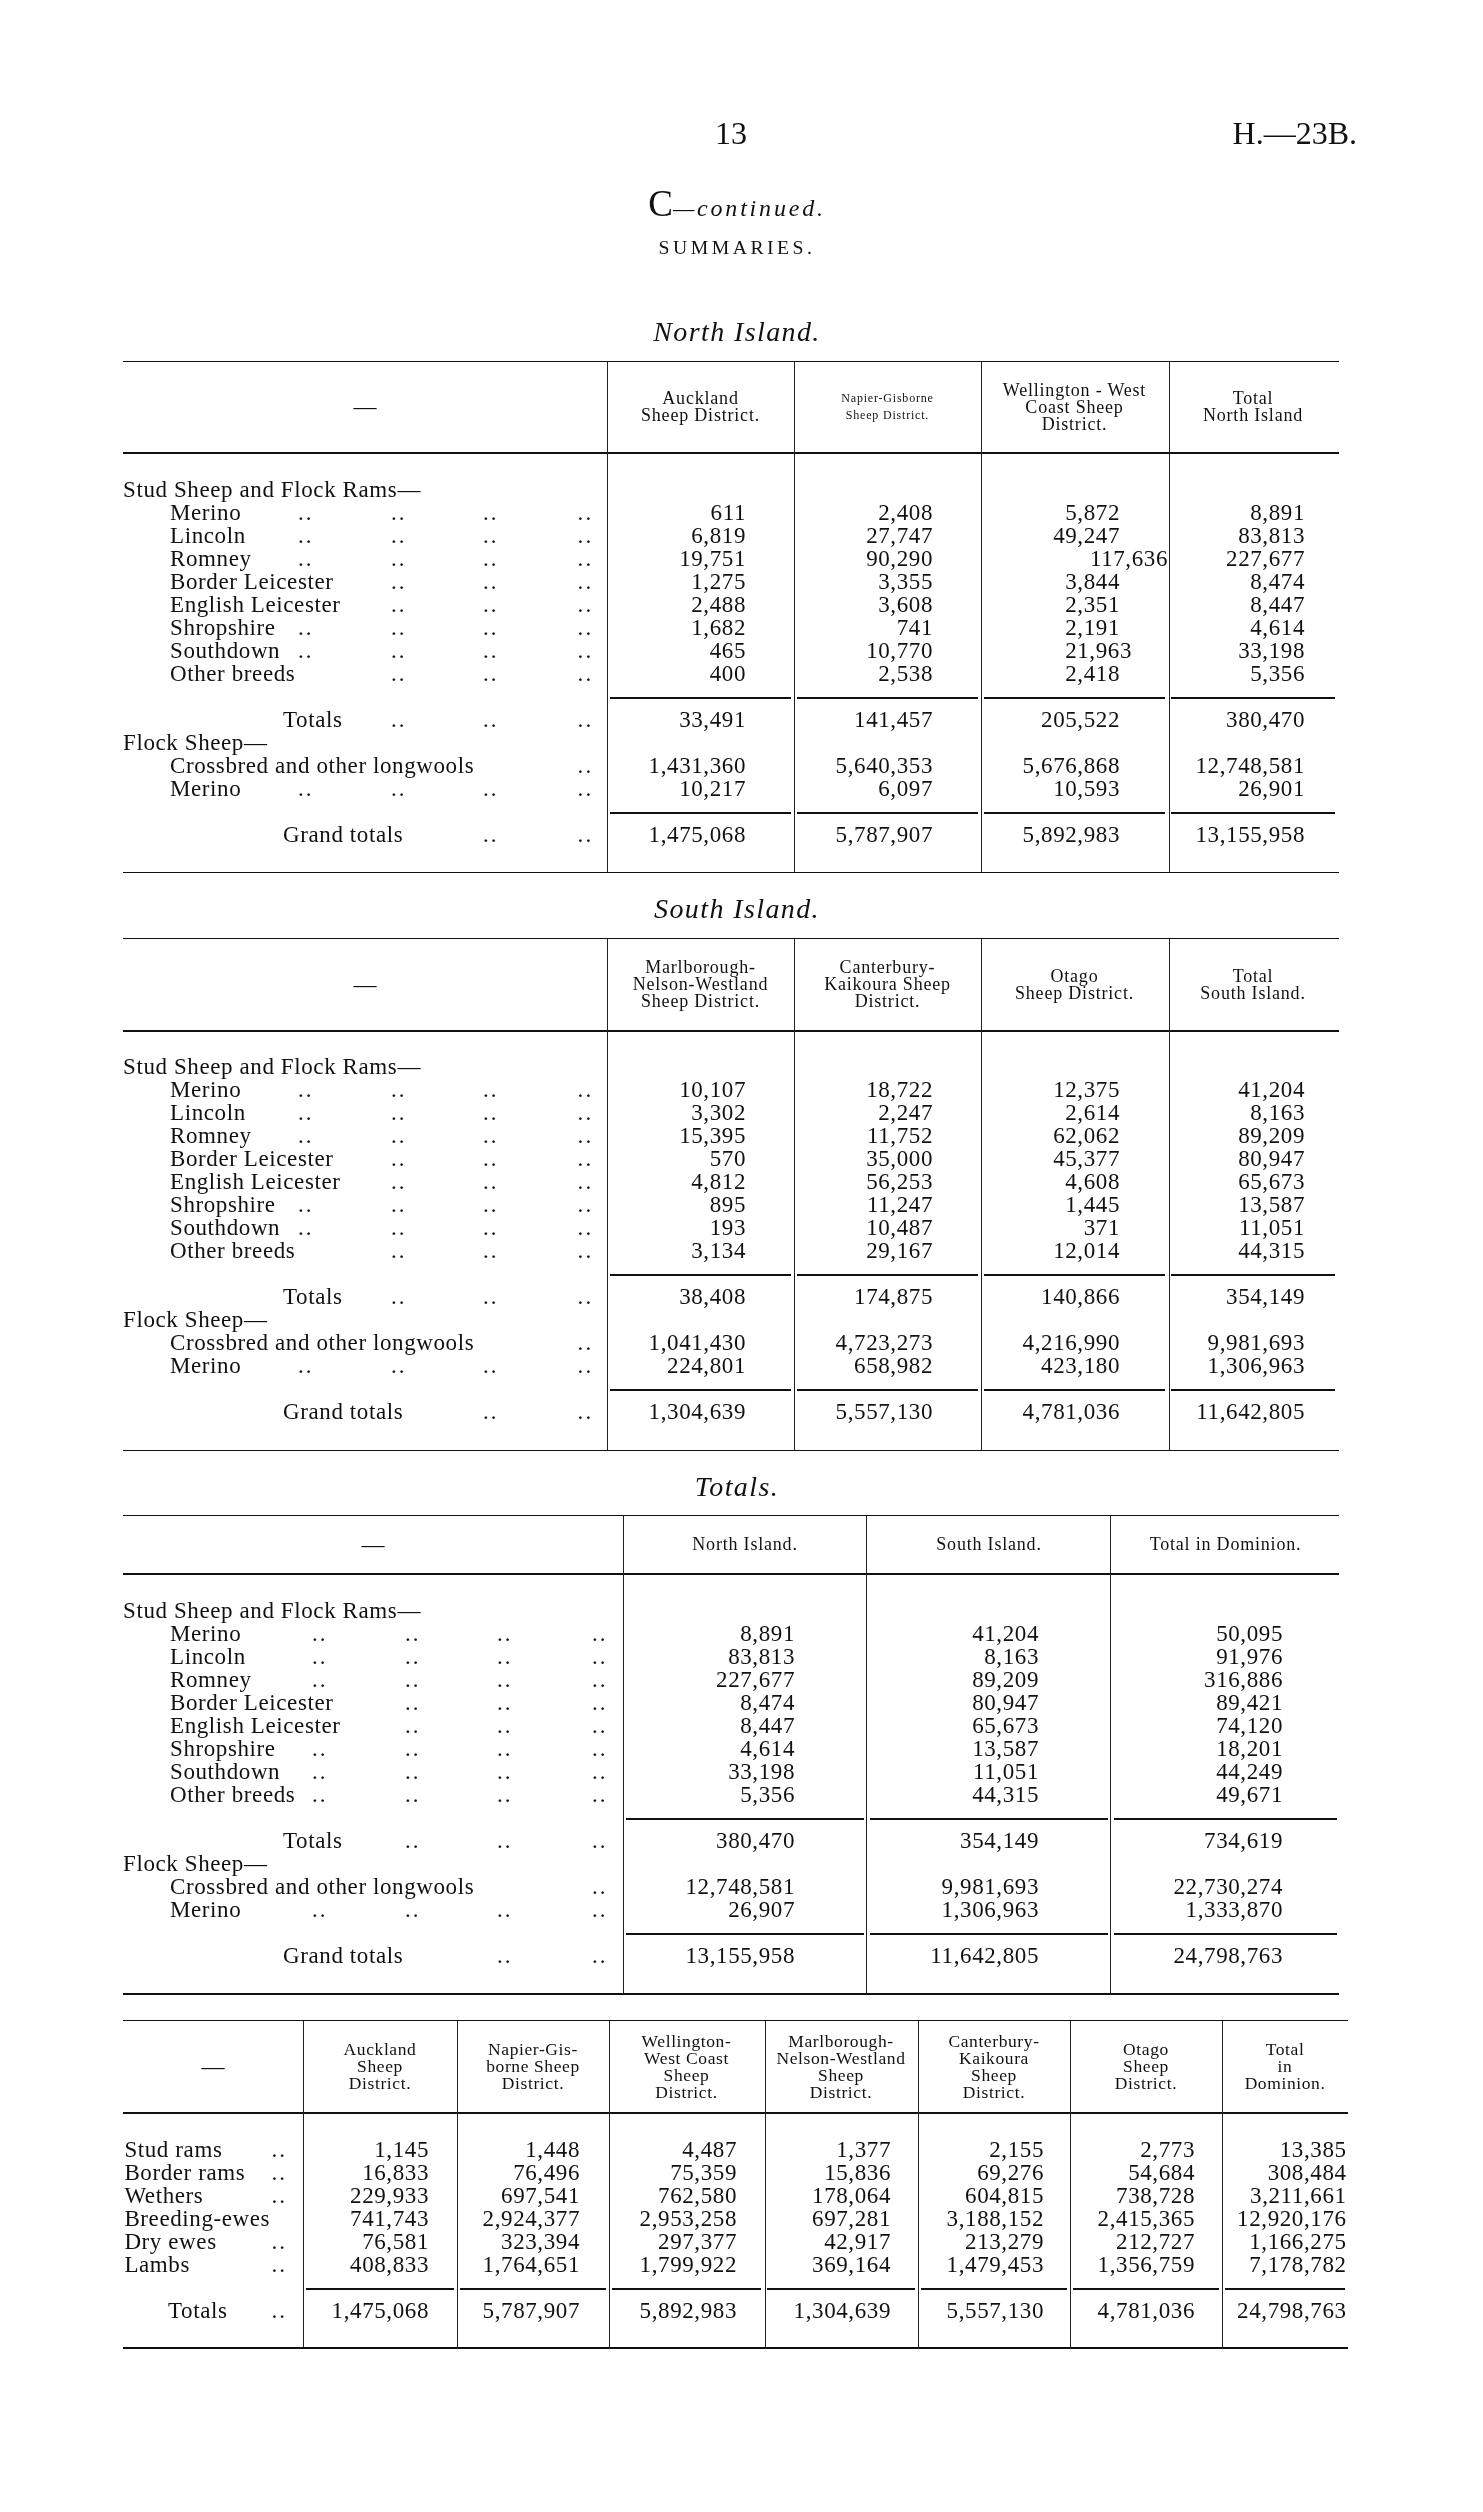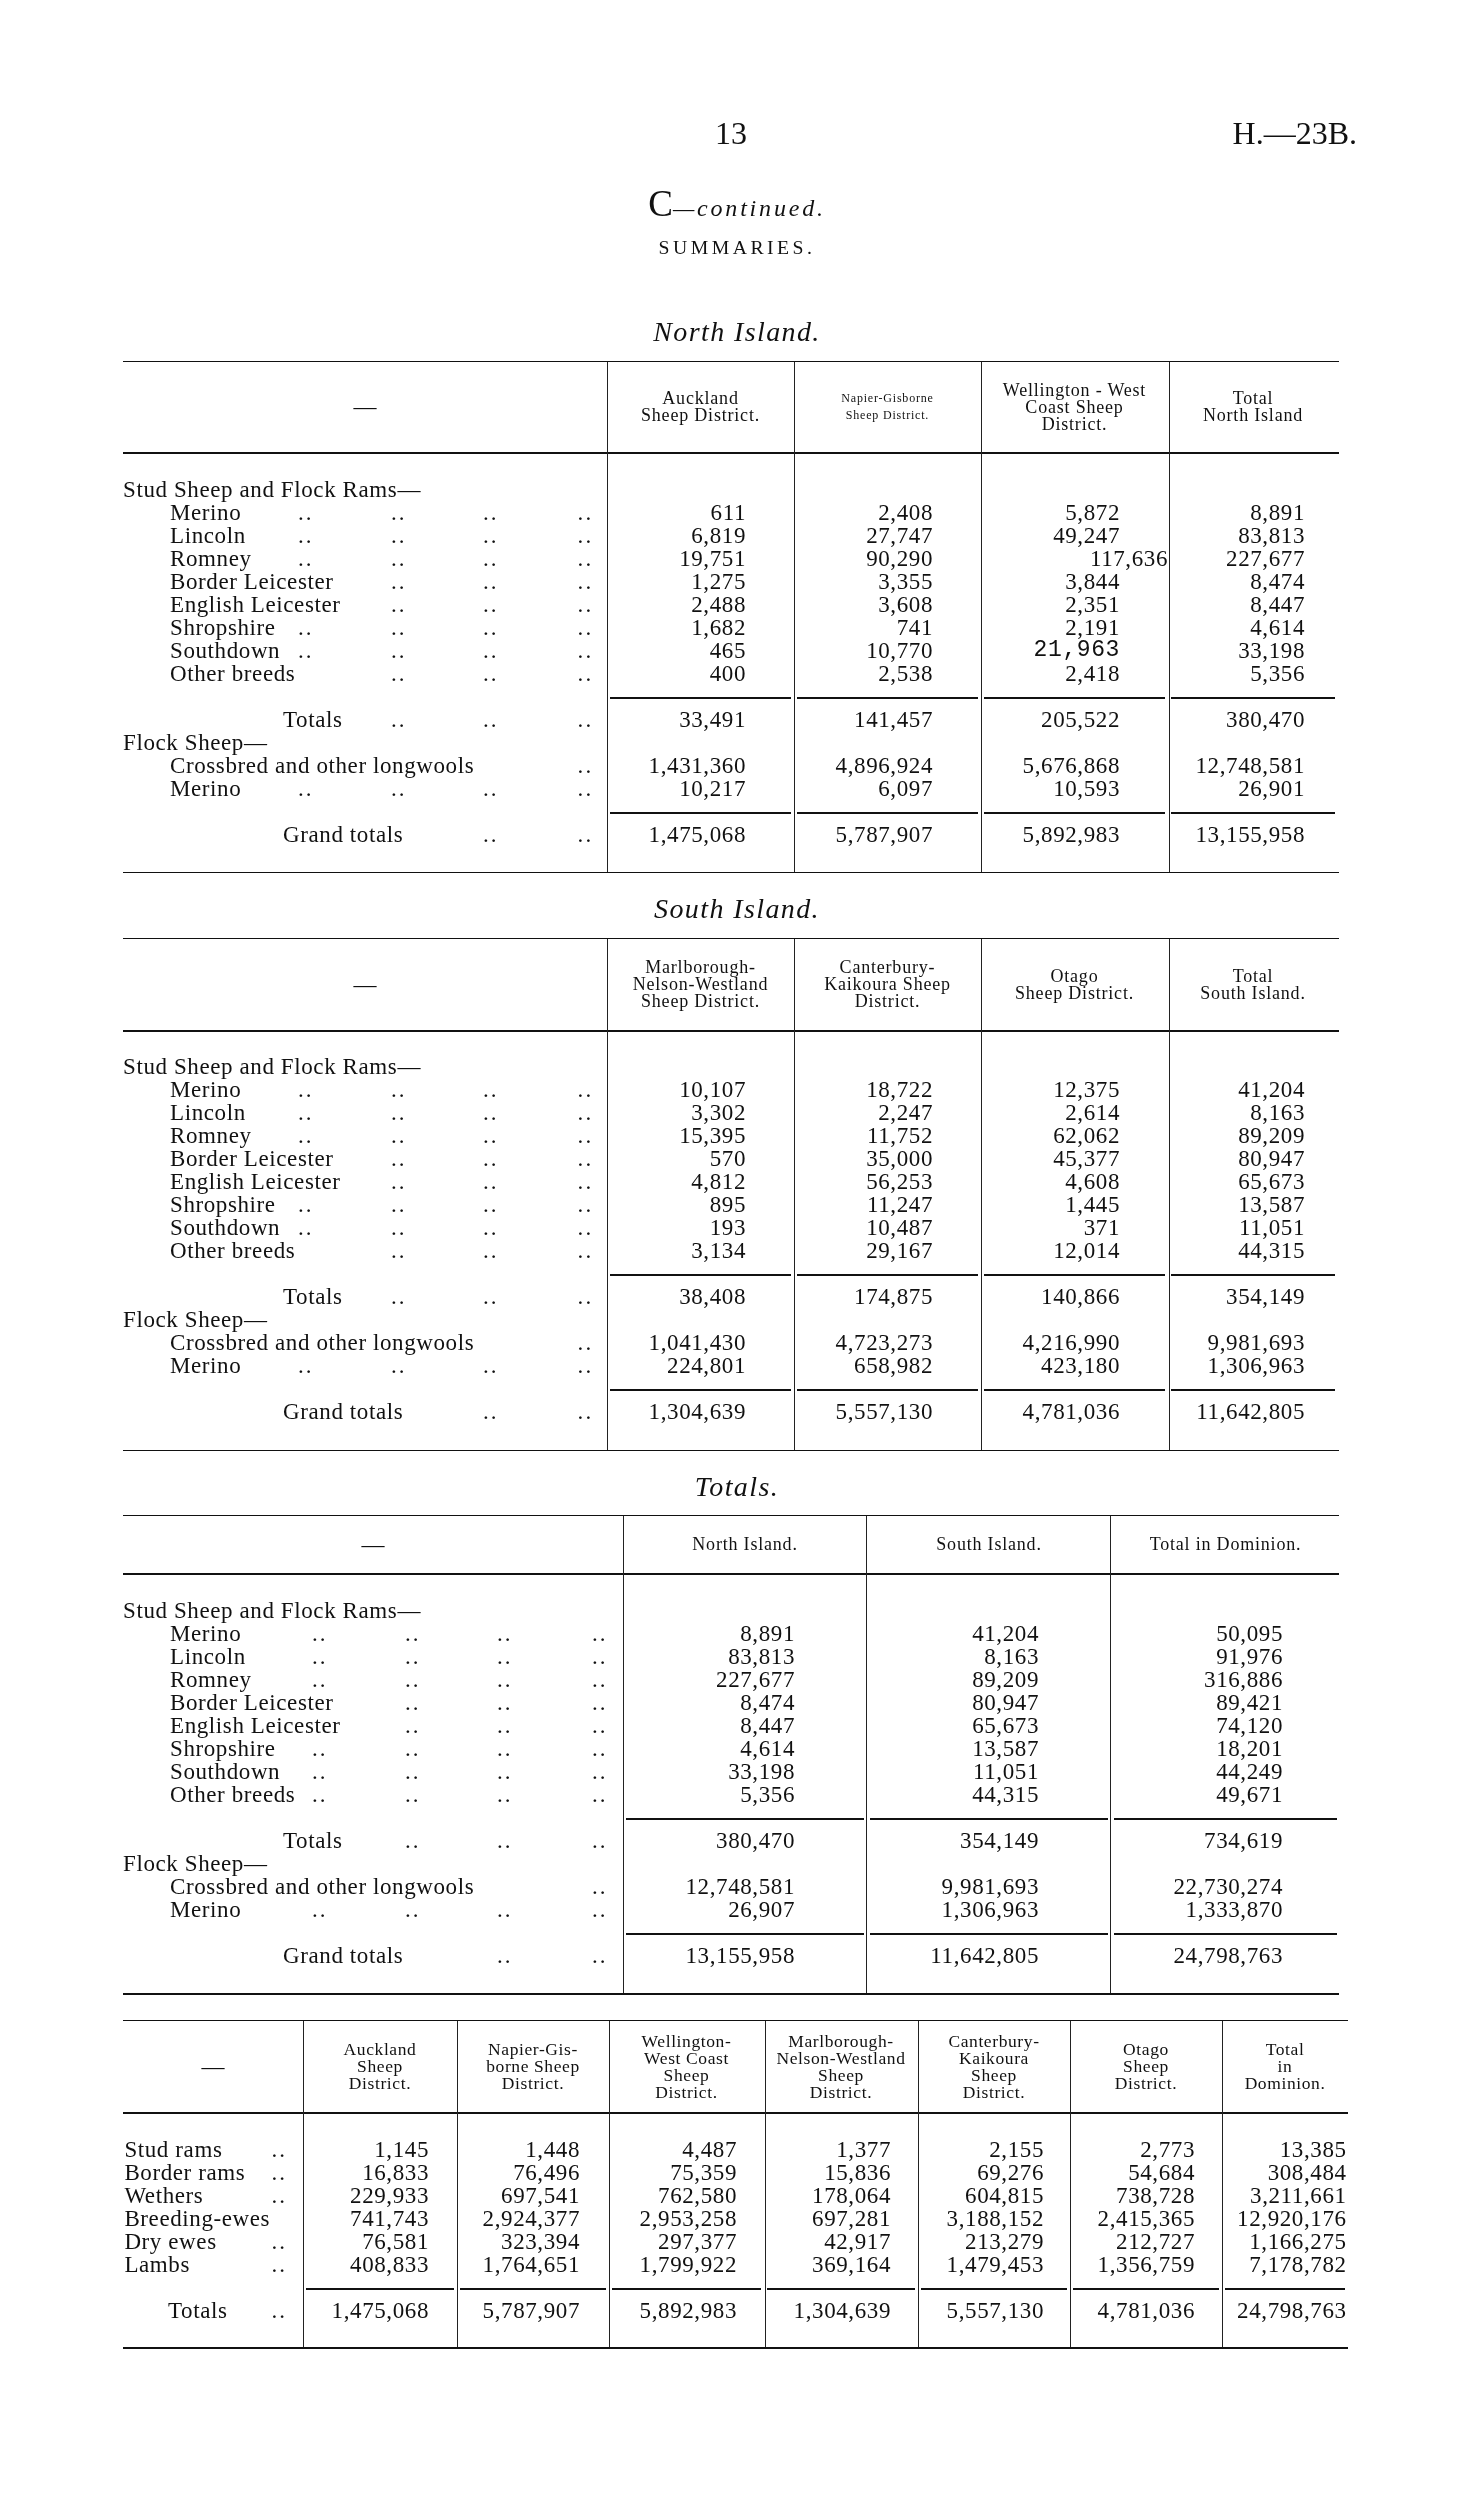--- a/index.html
+++ b/index.html
@@ -162,21 +162,21 @@
         <div class="tr item" style="grid-template-columns: 484px 187px 187px 187px 170px;">
           <div class="td label-cell">
             <span class="lbl" style="left: 47px;">Southdown</span>
             <span class="dots" style="right: 15.4px;">..</span>
             <span class="dots" style="right: 110px;">..</span>
             <span class="dots" style="right: 202px;">..</span>
             <span class="dots" style="right: 295px;">..</span>
           </div>
           <div class="td num" style="padding-right: 48px;">465</div>
           <div class="td num" style="padding-right: 48px;">10,770</div>
-          <div class="td num" style="padding-right: 48px; font-family: Liberation Mono, monospace;">21,963</div>
+          <div class="td num" style="padding-right: 36px;">21,963</div>
           <div class="td num" style="padding-right: 33px;">33,198</div>
         </div>
         <div class="tr item" style="grid-template-columns: 484px 187px 187px 187px 170px;">
           <div class="td label-cell">
             <span class="lbl" style="left: 47px;">Other breeds</span>
             <span class="dots" style="right: 15.4px;">..</span>
             <span class="dots" style="right: 110px;">..</span>
             <span class="dots" style="right: 202px;">..</span>
           </div>
           <div class="td num" style="padding-right: 48px;">400</div>
@@ -200,21 +200,21 @@
           <div class="td label-cell">
             <span class="lbl" style="left: 0px;">Flock Sheep—</span>
           </div>
         </div>
         <div class="tr item" style="grid-template-columns: 484px 187px 187px 187px 170px;">
           <div class="td label-cell">
             <span class="lbl" style="left: 47px;">Crossbred and other longwools</span>
             <span class="dots" style="right: 15.4px;">..</span>
           </div>
           <div class="td num" style="padding-right: 48px;">1,431,360</div>
-          <div class="td num" style="padding-right: 48px;">4,896,924</div>
+          <div class="td num" style="padding-right: 48px;">5,640,353</div>
           <div class="td num" style="padding-right: 48px;">5,676,868</div>
           <div class="td num" style="padding-right: 33px;">12,748,581</div>
         </div>
         <div class="tr item" style="grid-template-columns: 484px 187px 187px 187px 170px;">
           <div class="td label-cell">
             <span class="lbl" style="left: 47px;">Merino</span>
             <span class="dots" style="right: 15.4px;">..</span>
             <span class="dots" style="right: 110px;">..</span>
             <span class="dots" style="right: 202px;">..</span>
             <span class="dots" style="right: 295px;">..</span>

